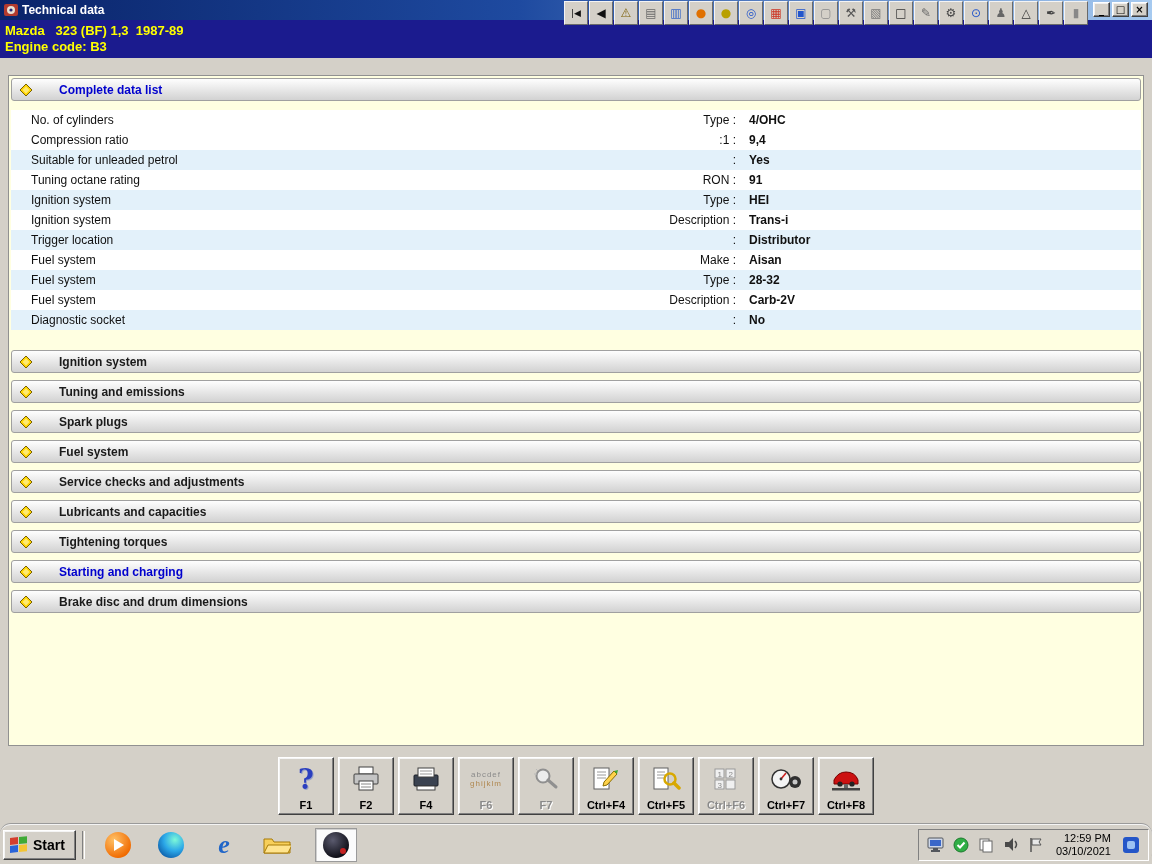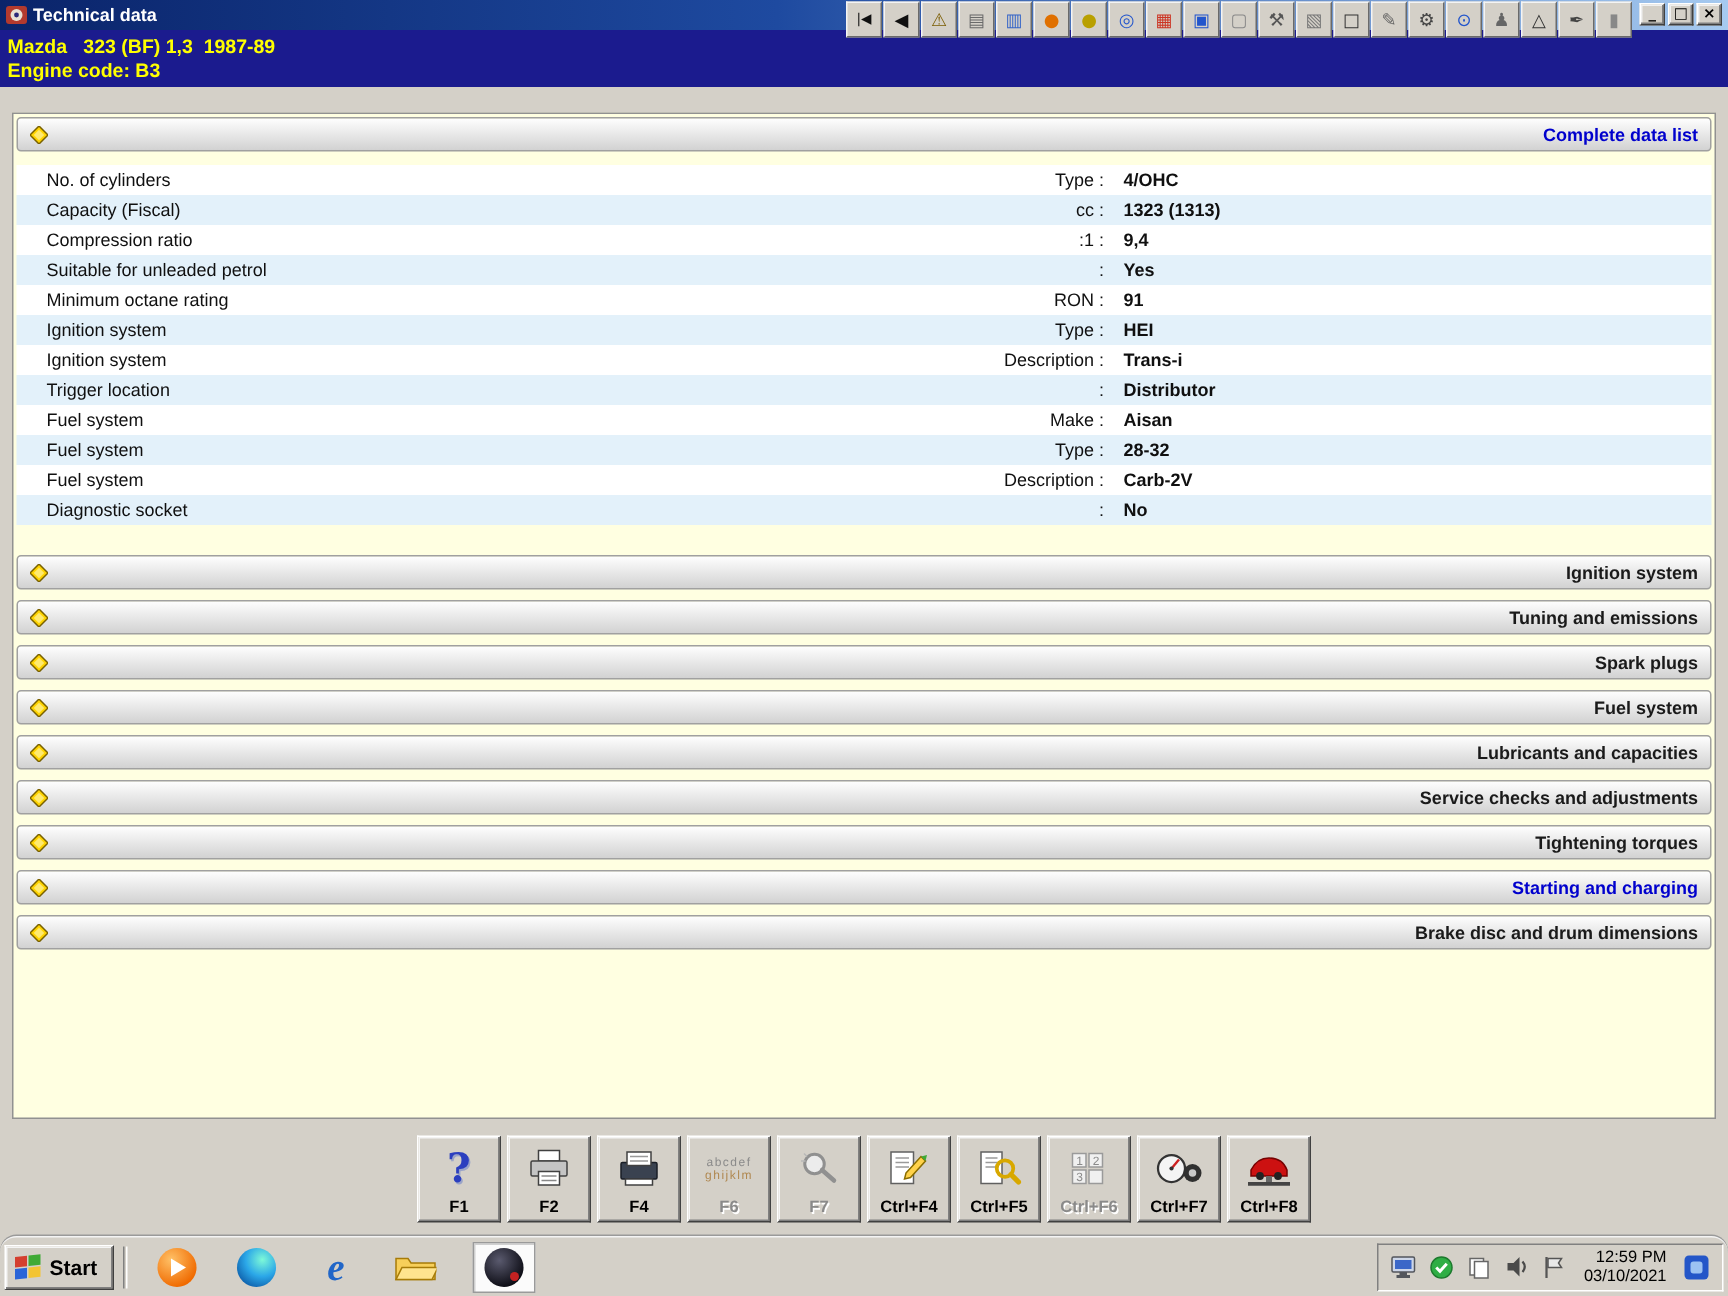--- a/index.html
+++ b/index.html
@@ -27,22 +27,22 @@
   .tbicon span { font-family:"DejaVu Sans",sans-serif; font-size:12px; line-height:1; }
 
   
   .header { position:absolute; top:20px; left:0; width:100%; height:38px; background:#1b1b8e; padding:3px 5px; }
   .header .hline { color:#ffff00; font-size:13px; font-weight:bold; line-height:16px; white-space:pre; }
 
   
   .panel { position:absolute; top:75px; left:8px; width:1136px; height:671px;
     background:#ffffe1; border:1px solid #919191; padding:2px; }
   .secbar { height:23px; border:1px solid #a0a0a0; border-radius:3px;
-    background:linear-gradient(#fefefe,#d2d2d2); display:flex; align-items:center; gap:6px;
-    padding:0 8px; font-size:12px; font-weight:bold; color:#1a1a1a; margin-bottom:7px;justify-content:space-between; }
+    background:linear-gradient(#fefefe,#d2d2d2); display:flex; align-items:center; gap:27px;
+    padding:0 8px; font-size:12px; font-weight:bold; color:#1a1a1a; margin-bottom:7px; }
   .secbar.blue span.lbl { color:#0000cd; }
   .secbar.first { margin-bottom:9px; }
   .secbar.vi { margin-bottom:3px; }
   .diamond { display:flex; flex:none; }
 
   .rows { margin-bottom:20px; }
   .row { display:flex; align-items:center; height:20px; font-size:12px; color:#101010; background:#ffffff; }
   .row.alt { background:#e3f1fa; }
   .row-left { width:725px; flex:none; display:flex; justify-content:space-between; padding-left:20px; }
   .row-value { padding-left:13px; font-weight:bold; }
@@ -199,44 +199,37 @@
 
 
     <div class="rows">
       <div class="row">
         <div class="row-left">
             <span>No. of cylinders</span>
             <span>Type :</span>
           </div>
         <div class="row-value">4/OHC</div>
       </div>
-      <div class="row alt">
-        <div class="row-left">
-            <span>Capacity (Fiscal)</span>
-            <span>cc :</span>
-          </div>
-        <div class="row-value">1323 (1313)</div>
-      </div>
       <div class="row">
         <div class="row-left">
             <span>Compression ratio</span>
             <span>:1 :</span>
           </div>
         <div class="row-value">9,4</div>
       </div>
       <div class="row alt">
         <div class="row-left">
             <span>Suitable for unleaded petrol</span>
             <span>:</span>
           </div>
         <div class="row-value">Yes</div>
       </div>
       <div class="row">
         <div class="row-left">
-            <span>Minimum octane rating</span>
+            <span>Tuning octane rating</span>
             <span>RON :</span>
           </div>
         <div class="row-value">91</div>
       </div>
       <div class="row alt">
         <div class="row-left">
             <span>Ignition system</span>
             <span>Type :</span>
           </div>
         <div class="row-value">HEI</div>
@@ -321,30 +314,30 @@
         </span>
       <span class="lbl">Fuel system</span>
     </div>
     <div class="secbar">
       <span class="diamond">
           <svg width="12" height="12" viewBox="0 0 12 12">
             <path d="M6 0 L12 6 L6 12 L0 6 Z" fill="#ffd400" stroke="#7a6200"></path>
             <path d="M6 2.5 L9.5 6 L6 9.5 L2.5 6 Z" fill="#ffea70"></path>
           </svg>
         </span>
+      <span class="lbl">Service checks and adjustments</span>
+    </div>
+    <div class="secbar">
+      <span class="diamond">
+          <svg width="12" height="12" viewBox="0 0 12 12">
+            <path d="M6 0 L12 6 L6 12 L0 6 Z" fill="#ffd400" stroke="#7a6200"></path>
+            <path d="M6 2.5 L9.5 6 L6 9.5 L2.5 6 Z" fill="#ffea70"></path>
+          </svg>
+        </span>
       <span class="lbl">Lubricants and capacities</span>
-    </div>
-    <div class="secbar">
-      <span class="diamond">
-          <svg width="12" height="12" viewBox="0 0 12 12">
-            <path d="M6 0 L12 6 L6 12 L0 6 Z" fill="#ffd400" stroke="#7a6200"></path>
-            <path d="M6 2.5 L9.5 6 L6 9.5 L2.5 6 Z" fill="#ffea70"></path>
-          </svg>
-        </span>
-      <span class="lbl">Service checks and adjustments</span>
     </div>
     <div class="secbar">
       <span class="diamond">
           <svg width="12" height="12" viewBox="0 0 12 12">
             <path d="M6 0 L12 6 L6 12 L0 6 Z" fill="#ffd400" stroke="#7a6200"></path>
             <path d="M6 2.5 L9.5 6 L6 9.5 L2.5 6 Z" fill="#ffea70"></path>
           </svg>
         </span>
       <span class="lbl">Tightening torques</span>
     </div>

